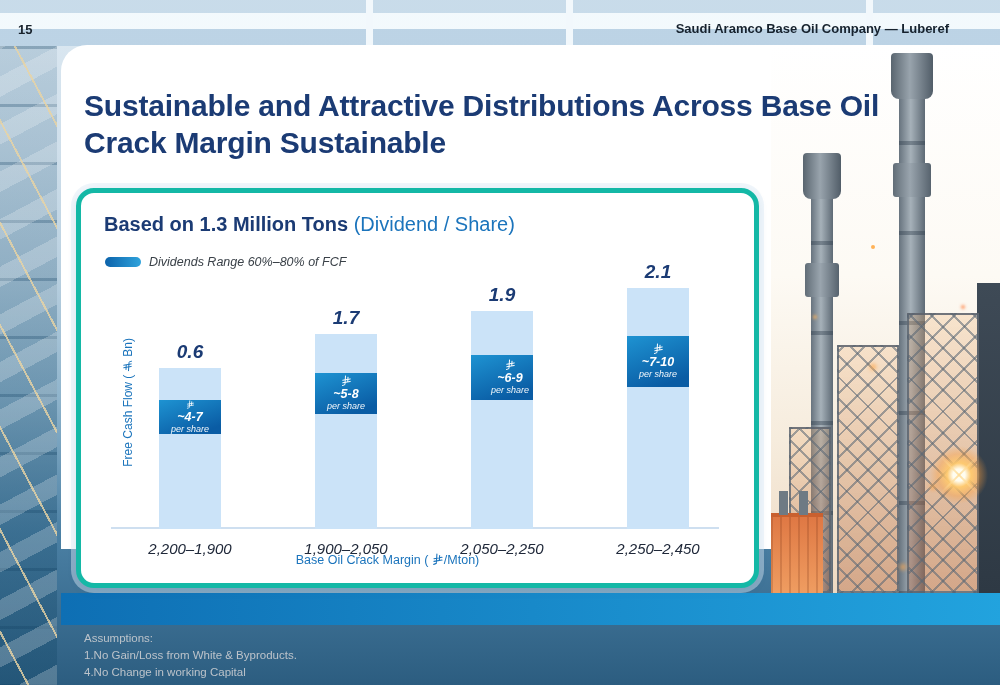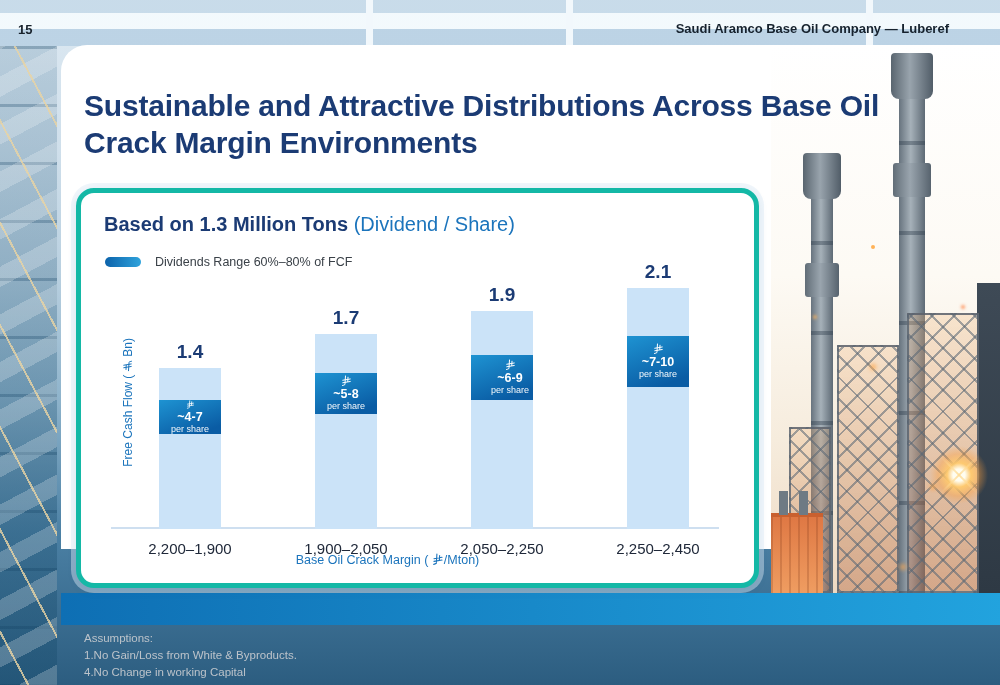--- a/index.html
+++ b/index.html
@@ -74,30 +74,30 @@
     background:#ffb257; box-shadow:0 120px 4px 1px rgba(255,170,80,.9), 60px 240px 4px 1px rgba(255,170,80,.85),
       -58px 70px 3px 0 rgba(255,180,90,.8), 30px 320px 4px 1px rgba(255,170,80,.8), 90px 60px 3px 0 rgba(255,140,80,.9); }
 
   
   .card { position:absolute; left:15px; top:143px; width:683px; height:400px; z-index:4;
     background:#ffffff; border:5px solid #14b8a6; border-radius:18px;
     box-shadow:0 3px 10px rgba(30,80,140,.10), 0 0 0 5px rgba(222,236,247,.45); }
   .card-heading { position:absolute; left:23px; top:20px; font-size:20px; }
   .card-heading .bold-part  { font-weight:bold; color:#1b3b74; }
   .card-heading .light-part { font-weight:normal; color:#1b74bc; }
-  .legend-row { position:absolute; left:24px; top:62px; display:flex; align-items:center; gap:14px; }
+  .legend-row { position:absolute; left:24px; top:62px; display:flex; align-items:center; gap:8px;font-style:italic; }
   .legend-pill { width:36px; height:10px; border-radius:6px; background:linear-gradient(90deg,#0c63ab,#2fa3dc); }
   .legend-label { font-size:12.5px; color:#3a4148; }
 
   .chart { position:absolute; inset:0; }
   .y-axis-label { position:absolute; left:40px; top:145px; writing-mode:vertical-rl; transform:rotate(180deg);
     font-size:12px; color:#1b74bc; display:inline-flex; align-items:center; gap:3px; }
   .axis-line { position:absolute; left:30px; bottom:54px; width:608px; height:2px; background:#cedff0; }
   .plot { position:absolute; left:78px; bottom:54px; width:530px; height:253px; display:flex; justify-content:space-between; }
-  .bar-wrap { position:relative; width:62px; height:100%; display:flex; align-items:flex-end; }
+  .bar-wrap { position:relative; width:62px; height:100%; display:flex; align-items:flex-end;font-style:italic; }
   .bar-rect { position:relative; width:100%; background:#cbe3f8; }
   .bar-value { position:absolute; bottom:100%; left:50%; transform:translateX(-50%);
     margin-bottom:5px; font-size:19px; font-weight:bold; color:#1b3b74; }
   .band { position:absolute; left:0; right:0; color:#ffffff; text-align:center;
     background:linear-gradient(160deg,#1e93d2 0%,#0a5ca4 85%);
     display:flex; flex-direction:column; align-items:center; justify-content:center; }
   .band .riyal-svg { display:block; }
   .band-range { font-size:12.5px; font-weight:bold; line-height:1.12; }
   .band-caption { font-size:9px; line-height:1.15; opacity:.95; }
   .tick { position:absolute; top:calc(100% + 11px); left:50%; transform:translateX(-50%);
@@ -129,21 +129,21 @@
       <div class="dark-slab"></div>
       <div class="lattice lat-c"></div>
       <div class="lattice lat-a"></div>
       <div class="lattice lat-b"></div>
       <div class="orange-building"></div>
       <div class="glare"></div>
       <div class="amber-lights"></div>
     </div>
 
     <h1 class="slide-title"><span>Sustainable and Attractive Distributions Across Base Oil</span><br>
-      <span>Crack Margin Environments</span></h1>
+      <span>Crack Margin Sustainable</span></h1>
 
     <div class="card">
       <div class="card-heading">
         <span class="bold-part">Based on 1.3 Million Tons</span><span class="light-part"> (Dividend / Share)</span>
       </div>
 
       <div class="legend-row">
         <span class="legend-pill"></span>
         <span class="legend-label">Dividends Range 60%–80% of FCF</span>
       </div>
@@ -154,21 +154,21 @@
           <svg class="riyal-svg" width="11" height="12" viewBox="0 0 22 24" fill="none" stroke="#1B74BC" stroke-width="2" stroke-linecap="round">
               <path d="M9 2 L8 17 M14 4.5 L13.5 13 M3.5 10.5 L18.5 8 M3.5 15.5 L18.5 13 M3 21 C5 20.6 6.5 20 8 19"></path>
             </svg>
           <span> Bn)</span>
         </div>
 
         <div class="axis-line"></div>
         <div class="plot">
   <div class="bar-wrap">
     <div class="bar-rect" style="height: 161px;">
-      <div class="bar-value">1.4</div>
+      <div class="bar-value">0.6</div>
       <div class="band" style="top: 20%; height: 21%;">
         <svg class="riyal-svg" width="11" height="12" viewBox="0 0 22 24" fill="none" stroke="#FFFFFF" stroke-width="2" stroke-linecap="round">
                     <path d="M9 2 L8 17 M14 4.5 L13.5 13 M3.5 10.5 L18.5 8 M3.5 15.5 L18.5 13 M3 21 C5 20.6 6.5 20 8 19"></path>
                   </svg>
         <div class="band-range">~4-7</div>
         <div class="band-caption">per share</div>
       </div>
     </div>
     <div class="tick">2,200–1,900</div>
   </div>

